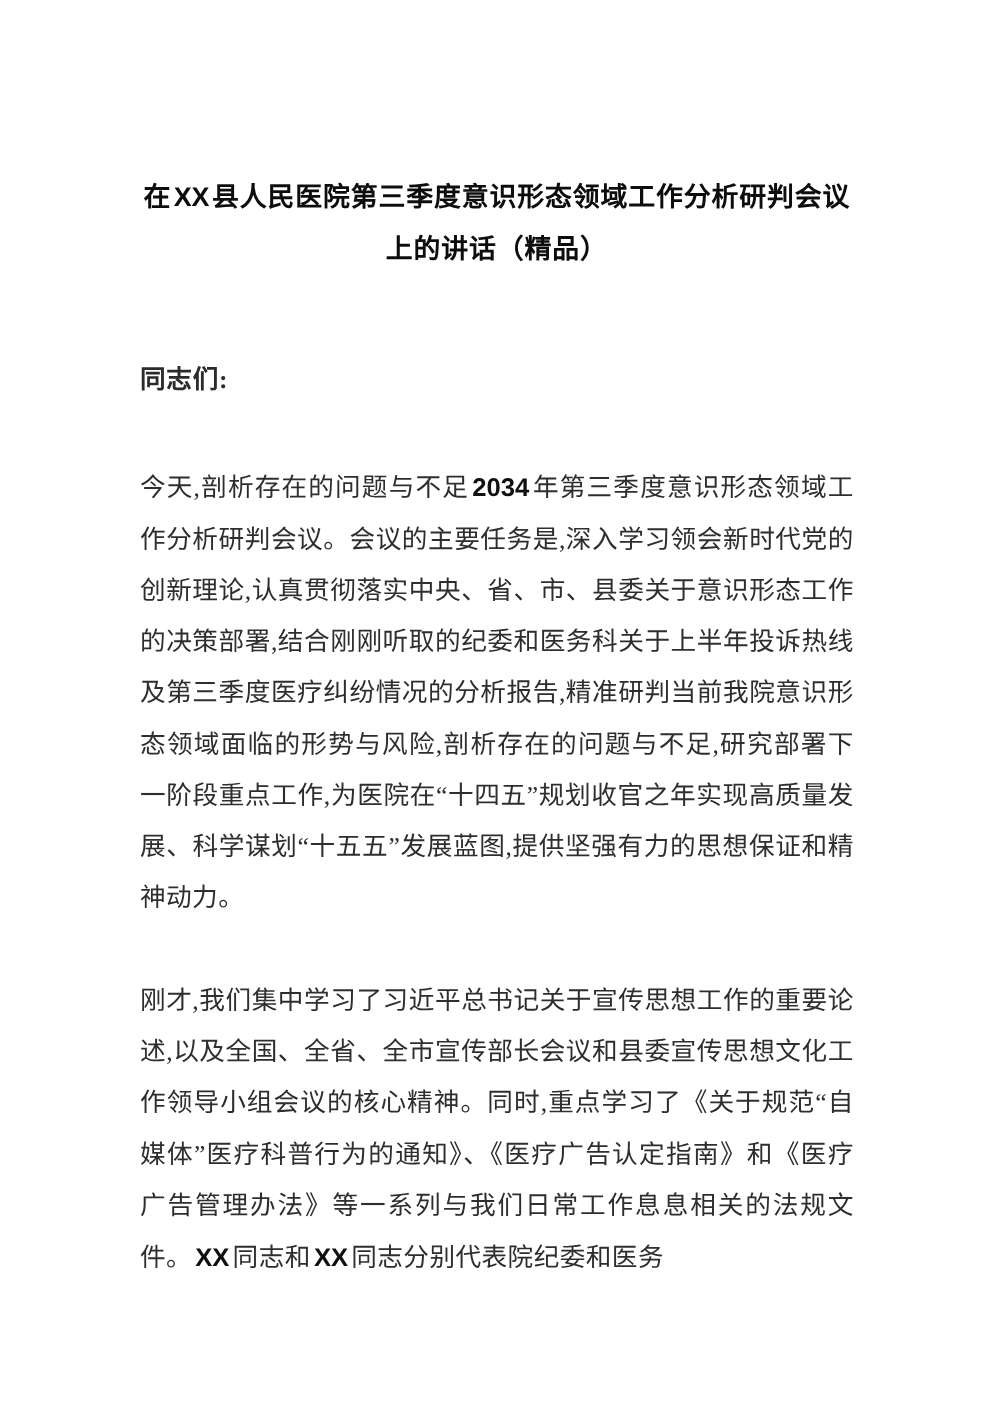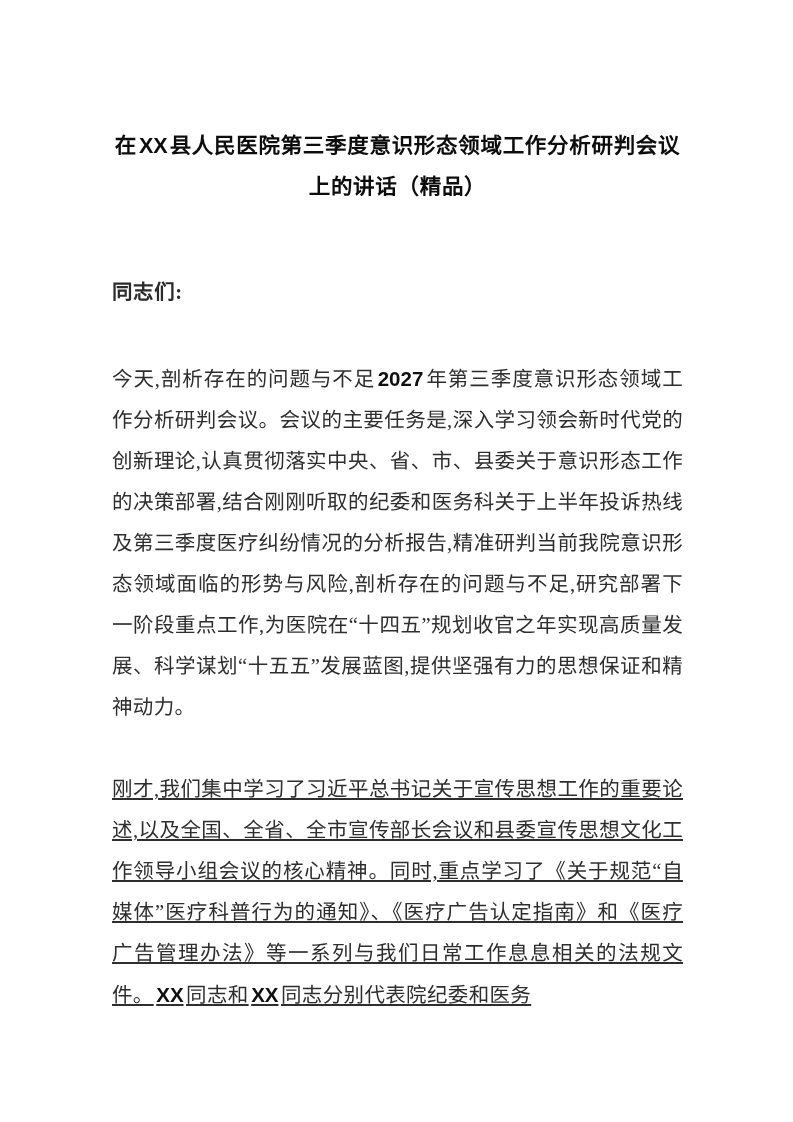--- a/index.html
+++ b/index.html
@@ -23,21 +23,21 @@
     height: 1122px;
     box-sizing: border-box;
     padding: 0;
     background: #ffffff;
   }
 
   
   .content {
     position: absolute;
     left: 112px;
-    top: 0;
+    top: 12px;
     width: 571px;
   }
 
   
   .doc-title {
     margin: 0;
     padding: 0;
     padding-top: 126px;
     text-align: center;
     font-weight: bold;
@@ -74,39 +74,39 @@
     font-size: 20.5px;
     line-height: 41px;
     letter-spacing: 0.35px;
     color: #2e2e2e;
     text-align: justify;
     text-justify: inter-ideograph;
     text-indent: 0;
     word-break: break-all;
   }
   .para.gap-1 { padding-top: 45px; }
-  .para.gap-2 { padding-top: 41px; text-decoration: underline; }
+  .para.gap-2 { padding-top: 41px; }
 
   .para .lat,
   .greeting .lat {
     font-family: "Liberation Sans", "DejaVu Sans", sans-serif;
     font-weight: bold;
     color: #101010;
     letter-spacing: 0;
     padding: 0 2.5px;
   }
 </style>
 </head>
 <body>
 
 <div class="page">
   <div class="content">
 
     <h1 class="doc-title"><span>在</span><span class="lat">XX</span><span>县人民医院第三季度意识形态领域工作分析研</span><span>判会议上的讲话（精品）</span></h1>
 
     <p class="greeting">同志们:</p>
 
-    <p class="para gap-1"><span>今天,剖析存在的问题与不足</span><span class="lat">2027</span><span>年第三季度意识形态领域工作分析研判会议。会议的主要任务是,深入学习领会新时代党的创新理论,认真贯彻落实中央、省、市、县委关于意识形态工作的决策部署,结合刚刚听取的纪委和医务科关于上半年投诉热线及第三季度医疗纠纷情况的分析报告,精准研判当前我院意识形态领域面临的形势与风险,剖析存在的问题与不足,研究部署下一阶段重点工作,为医院在“十四五”规划收官之年实现高质量发展、科学谋划“十五五”发展蓝图,提供坚强有力的思想保证和精神动力。</span></p>
+    <p class="para gap-1"><span>今天,剖析存在的问题与不足</span><span class="lat">2034</span><span>年第三季度意识形态领域工作分析研判会议。会议的主要任务是,深入学习领会新时代党的创新理论,认真贯彻落实中央、省、市、县委关于意识形态工作的决策部署,结合刚刚听取的纪委和医务科关于上半年投诉热线及第三季度医疗纠纷情况的分析报告,精准研判当前我院意识形态领域面临的形势与风险,剖析存在的问题与不足,研究部署下一阶段重点工作,为医院在“十四五”规划收官之年实现高质量发展、科学谋划“十五五”发展蓝图,提供坚强有力的思想保证和精神动力。</span></p>
 
     <p class="para gap-2"><span>刚才,我们集中学习了习近平总书记关于宣传思想工作的重要论述,以及全国、全省、全市宣传部长会议和县委宣传思想文化工作领导小组会议的核心精神。同时,重点学习了《关于规范“自媒体”医疗科普行为的通知》、《医疗广告认定指南》和《医疗广告管理办法》等一系列与我们日常工作息息相关的法规文件。</span><span class="lat">XX</span><span>同志和</span><span class="lat">XX</span><span>同志分别代表院纪委和医务</span></p>
 
   </div>
 </div>
 
 </body></html>

